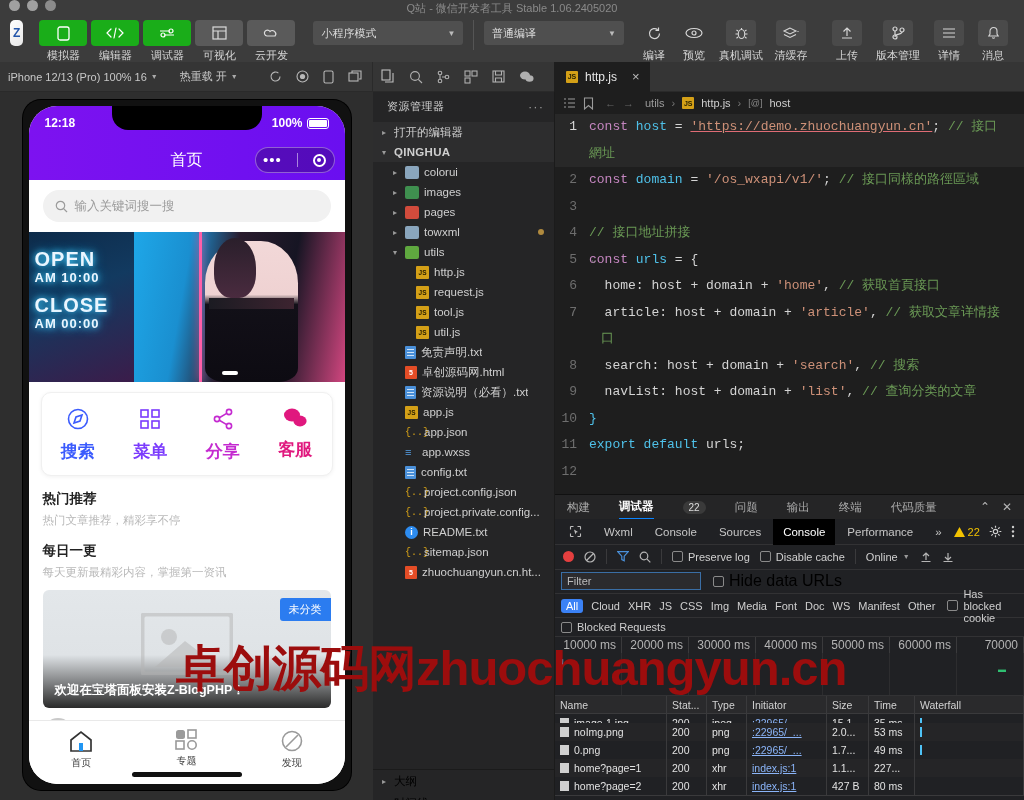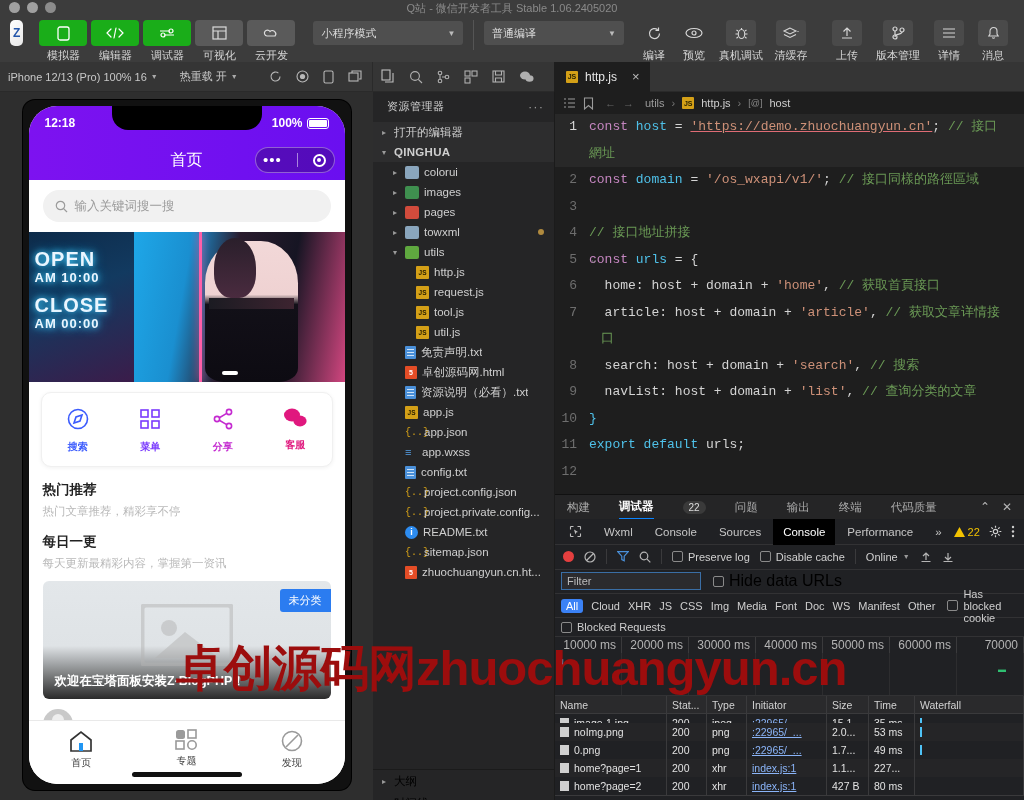--- a/index.html
+++ b/index.html
@@ -8,21 +8,21 @@
     background: #2b2b2b;
     font-family: "Liberation Sans", "DejaVu Sans", sans-serif;
     overflow: hidden;
     -webkit-font-smoothing: antialiased;
   }
   .app { position: relative; width: 1024px; height: 800px; background: #3c3c3c; }
 
   
   .titlebar {
     height: 14px; background: #3c3c3c; position: relative;
-    display: flex; align-items: center; overflow: hidden;
+    display: flex; overflow: hidden;
   }
   .traffic { display: flex; gap: 7px; margin-left: 9px; }
   .traffic i { width: 11px; height: 11px; border-radius: 50%; display: block; }
   .title-text {
     position: absolute; left: 0; right: 0; text-align: center;
     font-size: 11px; color: #8a8a8a; line-height: 14px; white-space: nowrap;
     top: 1px;
   }
 
   
@@ -74,21 +74,21 @@
   }
   .jsico { width:12px; height:12px; background:#d4a017; color:#231f00; font-size:7px;
     display:flex; align-items:center; justify-content:center; font-weight:bold; border-radius:1px;}
 
   
   .body { display:flex; height: 722px; }
 
   
   .simpane { width: 373px; background:#2e2e2e; position:relative; display:flex; justify-content:center; padding-top:8px;}
   .phone {
-    width: 328px; height: 690px; background:#111; border-radius: 12px; padding: 6px;
+    width: 328px; height: 690px; background:#111; border-radius: 18px; padding: 6px;
     box-shadow: 0 0 0 1px #000;
   }
   .screen { width:100%; height:100%; border-radius:28px; overflow:hidden; position:relative; background:#fff; }
   .statusbar {
     height: 34px; background: linear-gradient(90deg,#7d12f0,#6a0ff0);
     display:flex; align-items:center; justify-content:space-between;
     padding: 0 16px; color:#fff; font-size:12px; font-weight:600; position:relative;
   }
   .notch { position:absolute; left:50%; transform:translateX(-50%); top:0;
     width:150px; height:24px; background:#000; border-radius: 0 0 16px 16px; }
@@ -131,21 +131,21 @@
   .ban-b .belt { position:absolute; left:36%; top:44%; width:40%; height:7%;
       background: linear-gradient(90deg,#1b1b22,#3d2430); }
   .ban-b .glowbar{ position:absolute; left:31%; top:0; width:3px; height:100%;
       background:#ff5fa8; box-shadow:0 0 8px #ff5fa8; }
   .ban-b .pill { position:absolute; left:42%; bottom:5%; width:16px; height:4px; background:#fff; border-radius:2px; }
   .quickcard {
     margin: 10px 12px 0; background:#fff; border:1px solid #f0f0f0; border-radius:10px;
     box-shadow:0 1px 4px rgba(0,0,0,0.06); display:flex; padding: 14px 0 12px;
   }
   .qitem { flex:1; display:flex; flex-direction:column; align-items:center; gap:9px; }
-  .qlbl { font-size:10px; font-weight:700;font-family:Liberation Serif, serif; }
+  .qlbl { font-size:17px; font-weight:700;font-family:Liberation Serif, serif; }
   .sec { padding: 14px 14px 0; }
   .sec h3 { font-size:13.5px; color:#222; font-weight:700; }
   .sec p { font-size:11.5px; color:#b9b9b9; margin-top:5px; }
   .artcard {
     margin: 10px 14px 0; height: 118px; border-radius:6px; position:relative; overflow:hidden;
     background: linear-gradient(180deg,#e3e7ea 0%,#dfe3e6 55%,#2a2a2a 100%);
   }
   .ph-icon { position:absolute; left:50%; top:46%; transform:translate(-50%,-50%); opacity:.5; }
   .badge {
     position:absolute; right:0; top:8px; background:#2b7cf0; color:#fff; font-size:11px;

